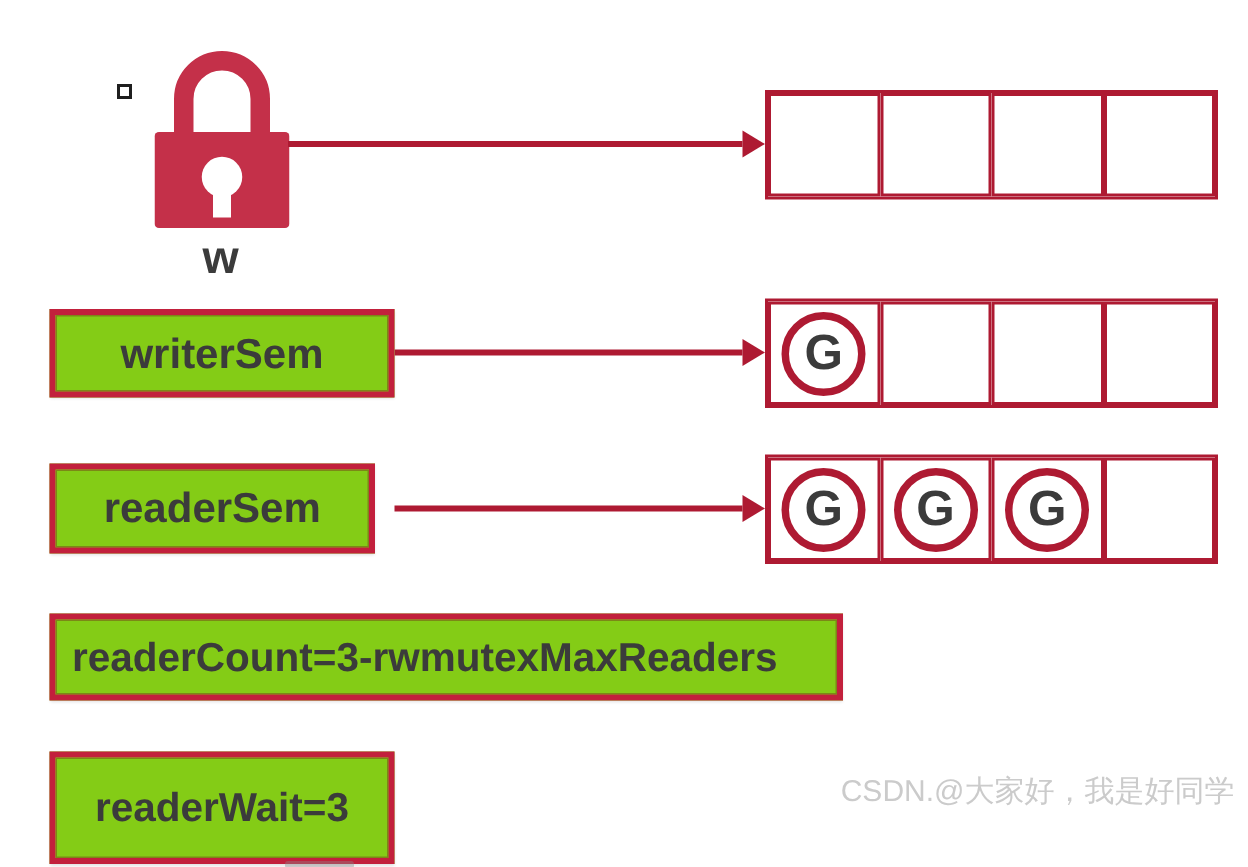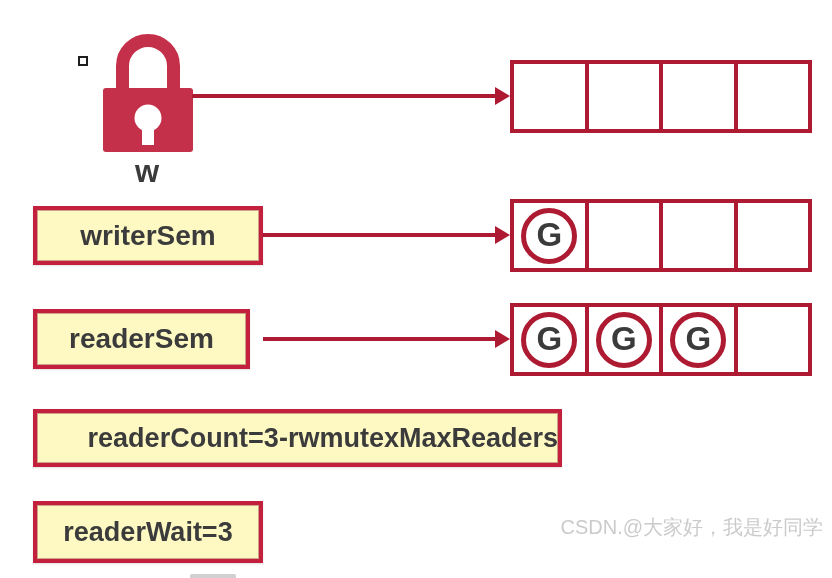--- a/index.html
+++ b/index.html
@@ -20,30 +20,30 @@
     box-sizing:border-box;border:2px solid #1f1f1f;background:#fff;
   }
   
   .lock{position:absolute;left:103px;top:30px;width:90px;height:124px;}
   .w-label{
     position:absolute;left:102px;top:154px;width:90px;text-align:center;
     font-size:31px;font-weight:bold;color:var(--dark-text);
   }
   
   .box{
-    position:absolute;box-sizing:border-box;background:#fef9c3;
+    position:absolute;box-sizing:border-box;background:#84cc16;
     border:4px solid var(--box-border-red);
     box-shadow:0 1px 2px rgba(0,0,0,.12), inset 0 0 0 1px rgba(110,5,25,.35);
     display:flex;align-items:center;justify-content:center;
     font-weight:bold;color:var(--dark-text);
   }
   .box-writerSem{left:33px;top:206px;width:230px;height:59px;font-size:28px;}
   .box-readerSem{left:33px;top:309px;width:217px;height:60px;font-size:28px;}
-  .box-readerCount{left:33px;top:409px;width:529px;height:58px;font-size:27px;justify-content:flex-end;padding-left:11px;}
-  .box-readerWait{left:33px;top:501px;width:230px;height:62px;font-size:27px;}
+  .box-readerCount{left:33px;top:409px;width:529px;height:58px;font-size:27px;justify-content:flex-start;padding-left:11px;}
+  .box-readerWait{left:33px;top:501px;width:230px;height:75px;font-size:27px;}
   
   .arrow{position:absolute;height:4px;background:var(--crimson);}
   .arrow::after{
     content:"";position:absolute;right:-15px;top:-7px;width:0;height:0;
     border-left:15px solid var(--crimson);
     border-top:9px solid transparent;border-bottom:9px solid transparent;
   }
   .arrow-1{left:192px;top:94px;width:303px;}
   .arrow-2{left:263px;top:233px;width:232px;}
   .arrow-3{left:263px;top:337px;width:232px;}

